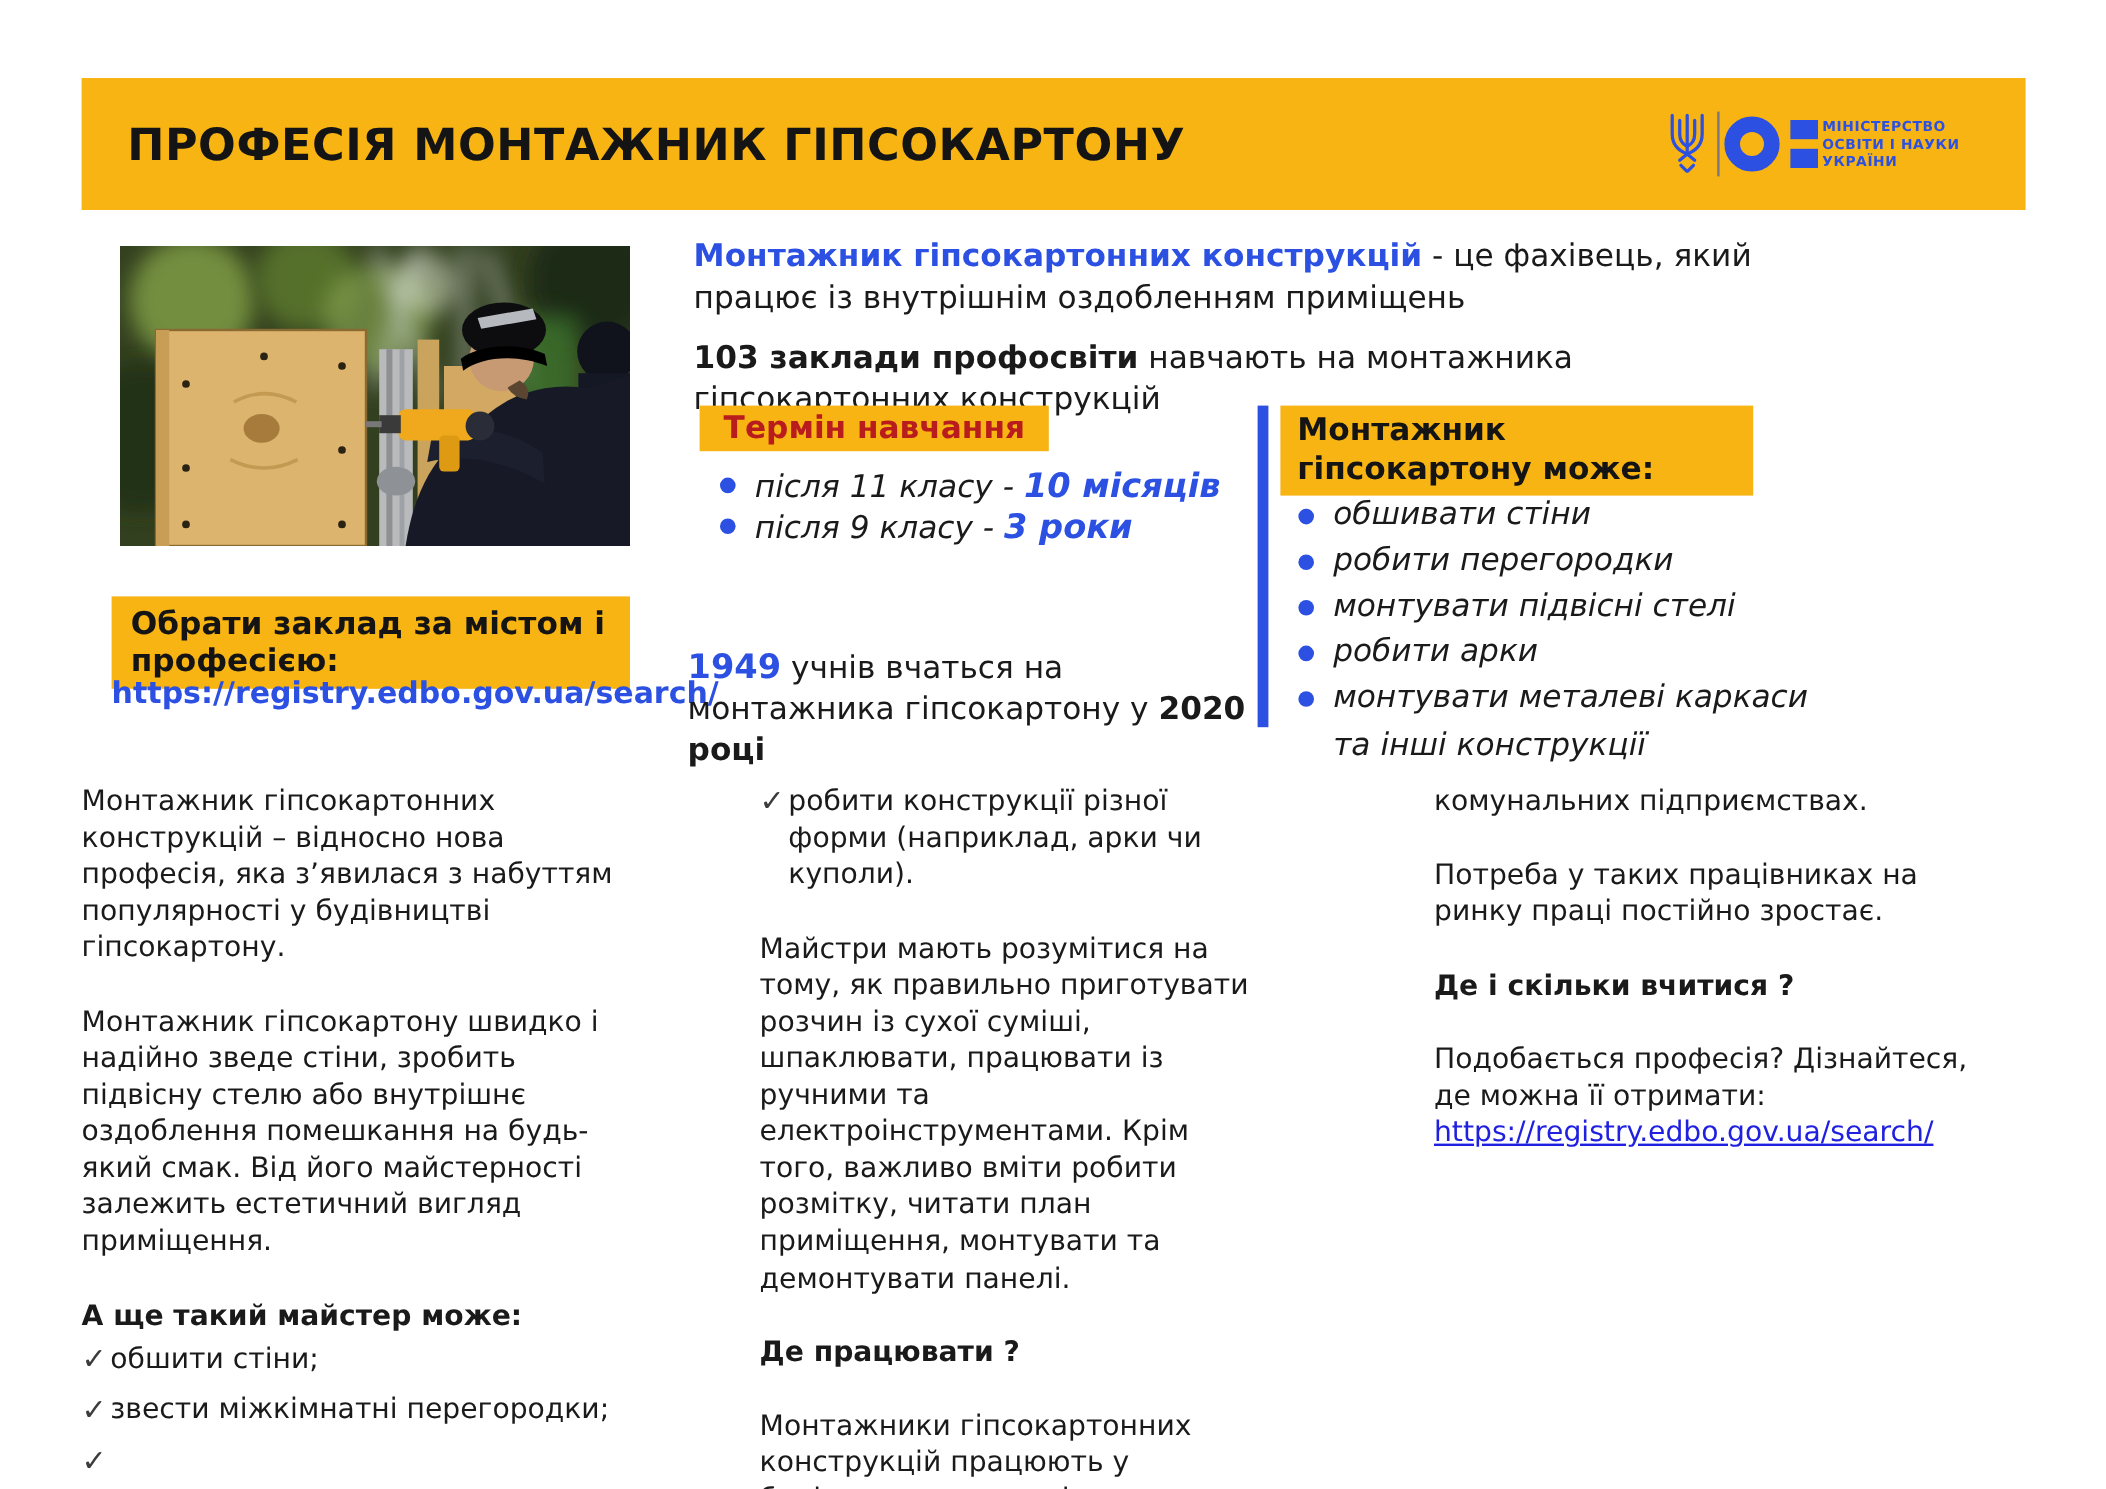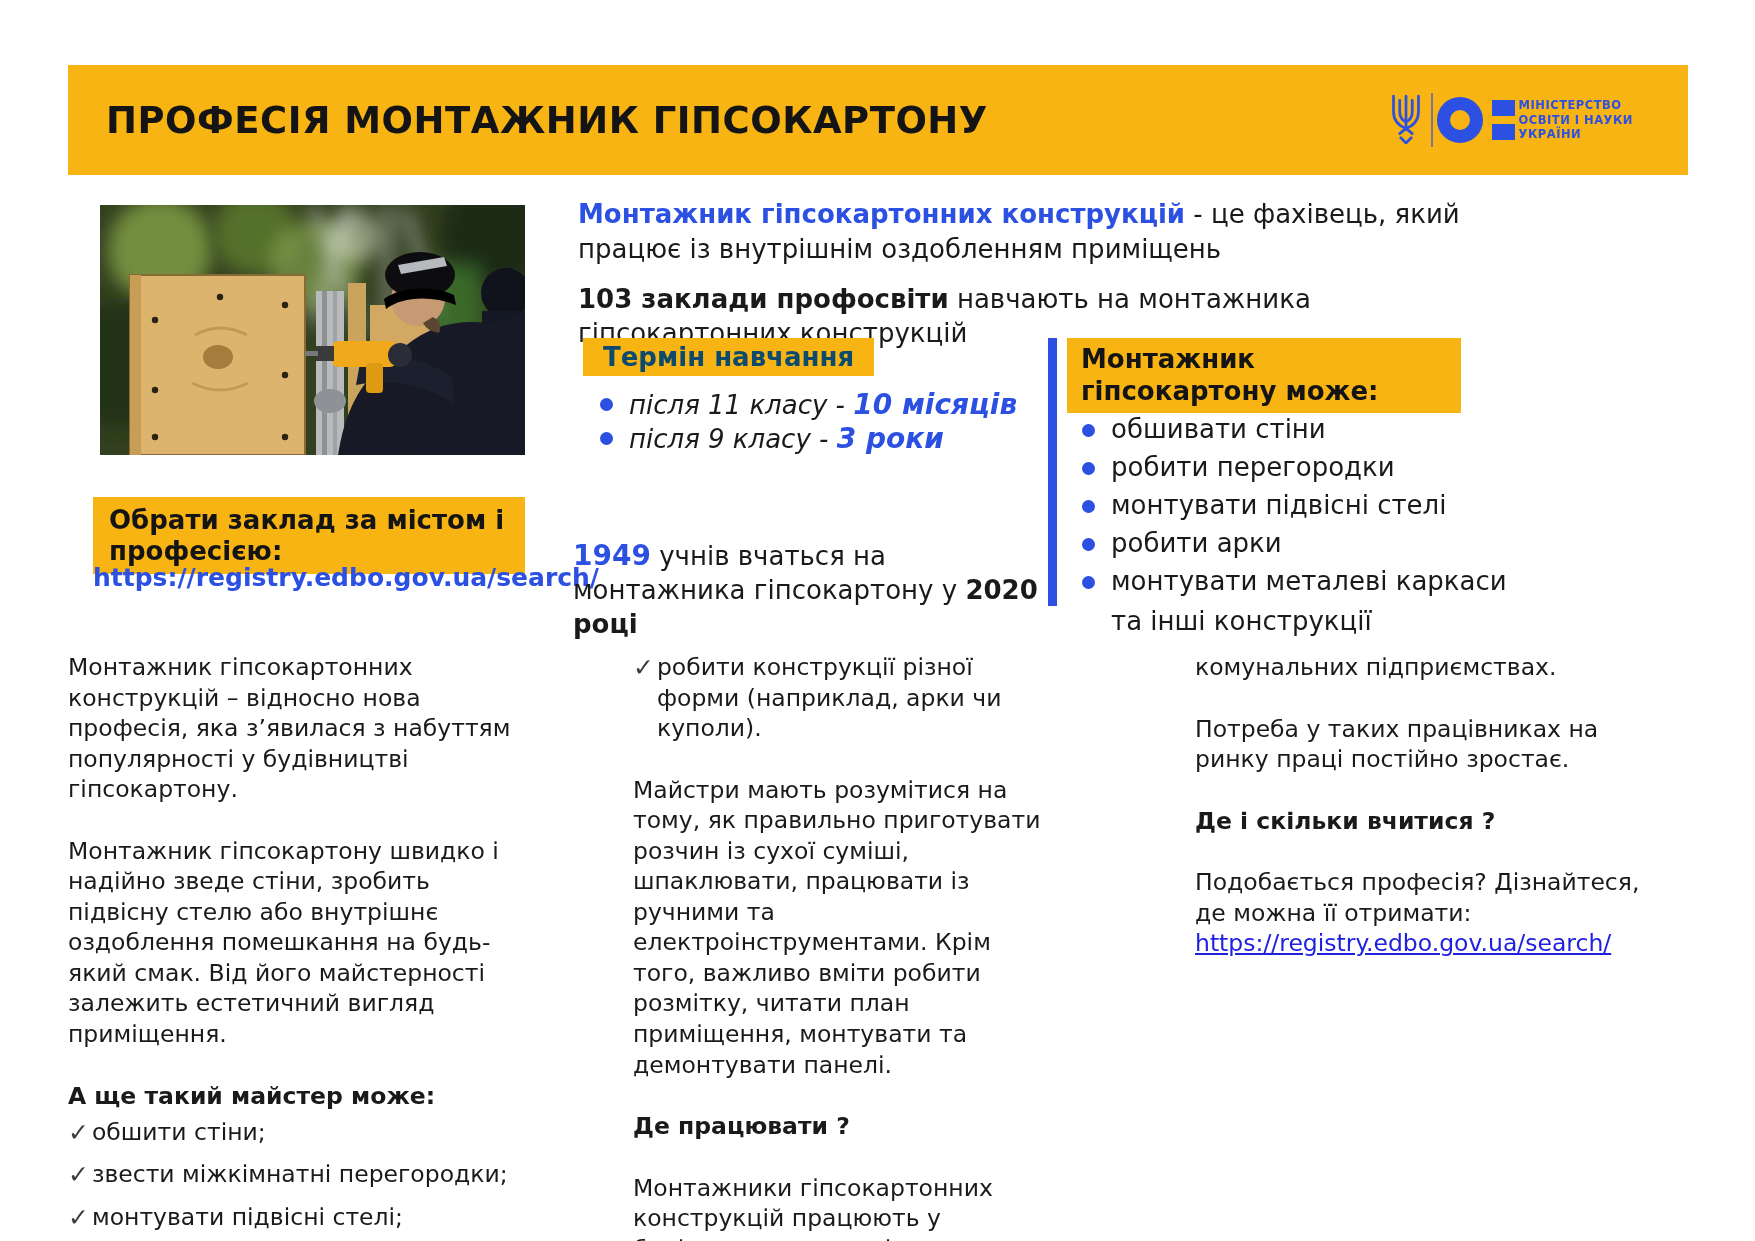--- a/index.html
+++ b/index.html
@@ -35,35 +35,35 @@
   .choose-box{
     position:absolute;left:93px;top:497px;width:432px;background:var(--yellow);
     font-weight:bold;font-size:26px;line-height:1.18;padding:8px 16px;box-sizing:border-box;color:#141414;
   }
   .choose-link{position:absolute;left:93px;top:563px;font-size:25px;font-weight:bold;color:var(--blue);text-decoration:none;}
   
   .intro{position:absolute;left:578px;top:197px;width:900px;font-size:26px;line-height:1.35;}
   .hl{color:var(--blue);font-weight:bold;}
   .b{font-weight:bold;}
   .stat103{position:absolute;left:578px;top:283px;width:850px;font-size:26px;line-height:1.3;}
-  .term-badge{position:absolute;left:583px;top:338px;background:var(--yellow);font-weight:bold;font-size:26px;padding:4px 20px;color:#0c4a6e;}
+  .term-badge{position:absolute;left:583px;top:338px;background:var(--yellow);font-weight:bold;font-size:26px;padding:4px 20px;color:#b91c1c;}
   .term-list{position:absolute;left:600px;top:388px;display:flex;flex-direction:column;gap:1px;font-size:26px;font-style:italic;}
   .row{display:flex;align-items:flex-start;}
   .dot{flex:0 0 auto;width:13px;height:13px;border-radius:50%;background:var(--blue);margin:10px 16px 0 0;}
   .term-value{color:var(--blue);font-weight:bold;font-size:28px;}
   .stat968{position:absolute;left:578px;top:462px;width:430px;font-size:26px;line-height:1.3;}
   .stat1949{position:absolute;left:573px;top:538px;width:470px;font-size:26px;line-height:1.3;}
   .num{color:var(--blue);font-weight:bold;font-size:28px;}
   
   .can-bar{position:absolute;left:1048px;top:338px;width:9px;height:268px;background:var(--blue);}
   .can-box{
     position:absolute;left:1067px;top:338px;width:394px;background:var(--yellow);
     font-weight:bold;font-size:26px;line-height:1.22;padding:6px 14px;box-sizing:border-box;color:#141414;
   }
-  .can-list{position:absolute;left:1082px;top:414px;display:flex;flex-direction:column;gap:8px;font-size:26px;}
+  .can-list{position:absolute;left:1082px;top:414px;display:flex;flex-direction:column;gap:8px;font-size:26px;font-style:italic;}
   .can-tail{margin-left:29px;margin-top:2px;}
   
   .colA,.colB,.colC{position:absolute;top:652px;font-size:23.5px;line-height:1.3;}
   .colA{left:68px;width:455px;}
   .colB{left:633px;width:425px;}
   .colC{left:1195px;width:455px;}
   .colA p,.colB p,.colC p{margin:0 0 31px 0;}
   .col-heading{font-weight:bold;margin:0 0 6px 0;}
   .check-row{display:flex;align-items:flex-start;margin-bottom:11px;}
   .check-icon{color:#3c3c3c;font-size:25px;margin-right:3px;line-height:1.25;}
@@ -229,21 +229,20 @@
     <div class="check-row">
       <span class="check-icon">✓</span>
       <span>обшити стіни;</span>
     </div>
     <div class="check-row">
       <span class="check-icon">✓</span>
       <span>звести міжкімнатні перегородки;</span>
     </div>
     <div class="check-row">
       <span class="check-icon">✓</span>
-      <span>монтувати підвісні стелі;</span>
     </div>
   </div>
 
   <div class="colB">
     <div class="check-row" style="margin-bottom:31px;">
       <span class="check-icon">✓</span>
       <span>робити конструкції різної форми (наприклад, арки чи куполи).</span>
     </div>
     <p>Майстри мають розумітися на тому, як правильно приготувати розчин із сухої суміші, шпаклювати, працювати із ручними та електроінструментами. Крім того, важливо вміти робити розмітку, читати план приміщення, монтувати та демонтувати панелі.</p>
     <div class="col-heading" style="margin-bottom:31px;">Де працювати ?</div>

